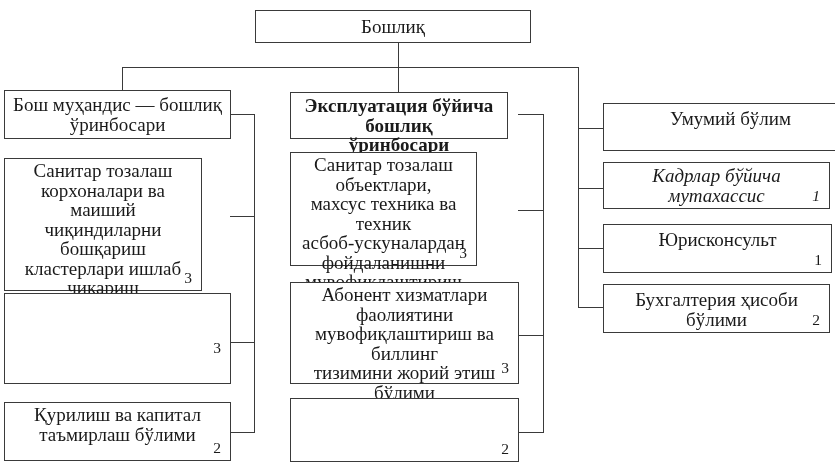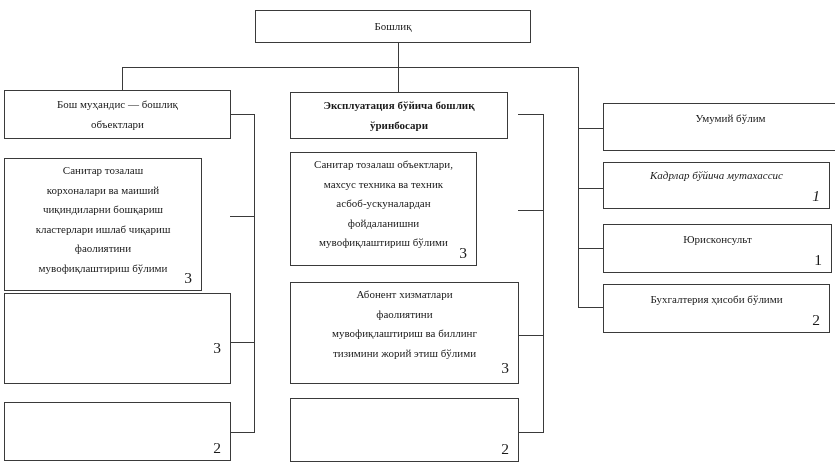--- a/index.html
+++ b/index.html
@@ -1,19 +1,19 @@
 <!DOCTYPE html>
 <html><head>
 <meta charset="utf-8">
 <style>
   html, body { margin:0; padding:0; background:#ffffff; }
   body { width:835px; height:468px; position:relative; overflow:hidden;
          font-family:"Liberation Serif", "DejaVu Serif", serif; color:#1a1a1a; }
   .box { position:absolute; box-sizing:border-box; border:1.3px solid #3a3a3a; background:#fff; }
-  .box .label { display:block; text-align:center; font-size:11px; line-height:19.5px; padding:0 4px; white-space:pre-line; }
+  .box .label { display:block; text-align:center; font-size:19px; line-height:19.5px; padding:0 4px; white-space:pre-line; }
   .box .count { position:absolute; right:9px; bottom:3px; font-size:15.5px; line-height:18px; }
   .line { position:absolute; background:#3a3a3a; }
   .h { height:1.3px; }
   .v { width:1.3px; }
 </style>
 </head>
 <body>
 
 <div class="line v" style="left:398px; top:42px; height:26px;"></div>
 <div class="line h" style="left:122px; top:67px; width:457px;"></div>
@@ -37,35 +37,37 @@
 <div class="line h" style="left:578px; top:188px; width:26px;"></div>
 <div class="line h" style="left:578px; top:248px; width:26px;"></div>
 <div class="line h" style="left:578px; top:307px; width:26px;"></div>
 
 <div class="box" style="left:255px; top:10px; width:276px; height:33px;">
   <span class="label" style="line-height:31px;">Бошлиқ</span>
 </div>
 
 <div class="box" style="left:4px; top:90px; width:227px; height:49px;">
   <span class="label" style="padding-top:4px;">Бош муҳандис — бошлиқ
-объектлари</span>
+ўринбосари</span>
 </div>
 <div class="box" style="left:4px; top:158px; width:198px; height:133px;">
   <span class="label" style="padding-top:2px;">Санитар тозалаш
 корхоналари ва маиший
 чиқиндиларни бошқариш
 кластерлари ишлаб чиқариш
 фаолиятини
 мувофиқлаштириш бўлими</span>
   <span class="count">3</span>
 </div>
 <div class="box" style="left:4px; top:293px; width:227px; height:91px;">
   <span class="count" style="bottom:26px;">3</span>
 </div>
 <div class="box" style="left:4px; top:402px; width:227px; height:59px;">
+  <span class="label" style="padding-top:2px;">Қурилиш ва капитал
+таъмирлаш бўлими</span>
   <span class="count">2</span>
 </div>
 
 <div class="box" style="left:290px; top:92px; width:218px; height:47px;font-weight:bold;">
   <span class="label" style="padding-top:3px;">Эксплуатация бўйича бошлиқ
 ўринбосари</span>
 </div>
 <div class="box" style="left:290px; top:152px; width:187px; height:114px;">
   <span class="label" style="padding-top:2px;">Санитар тозалаш объектлари,
 махсус техника ва техник

